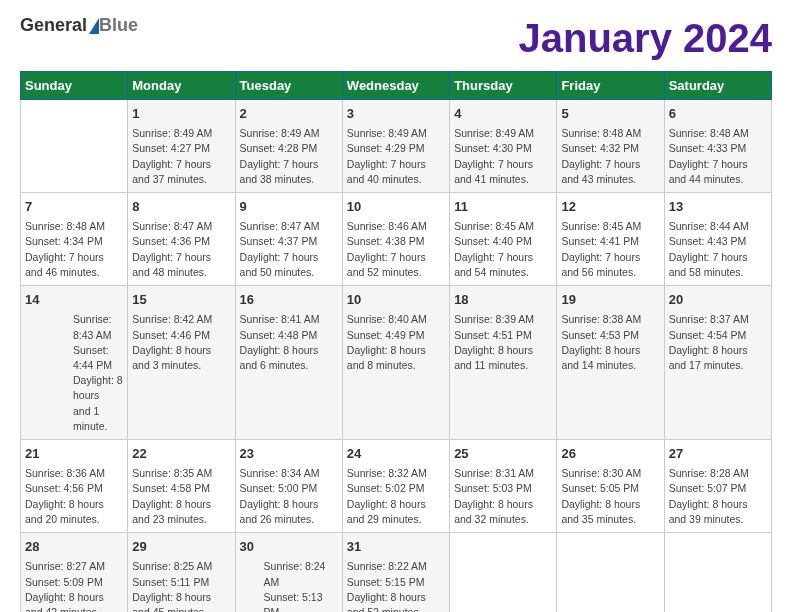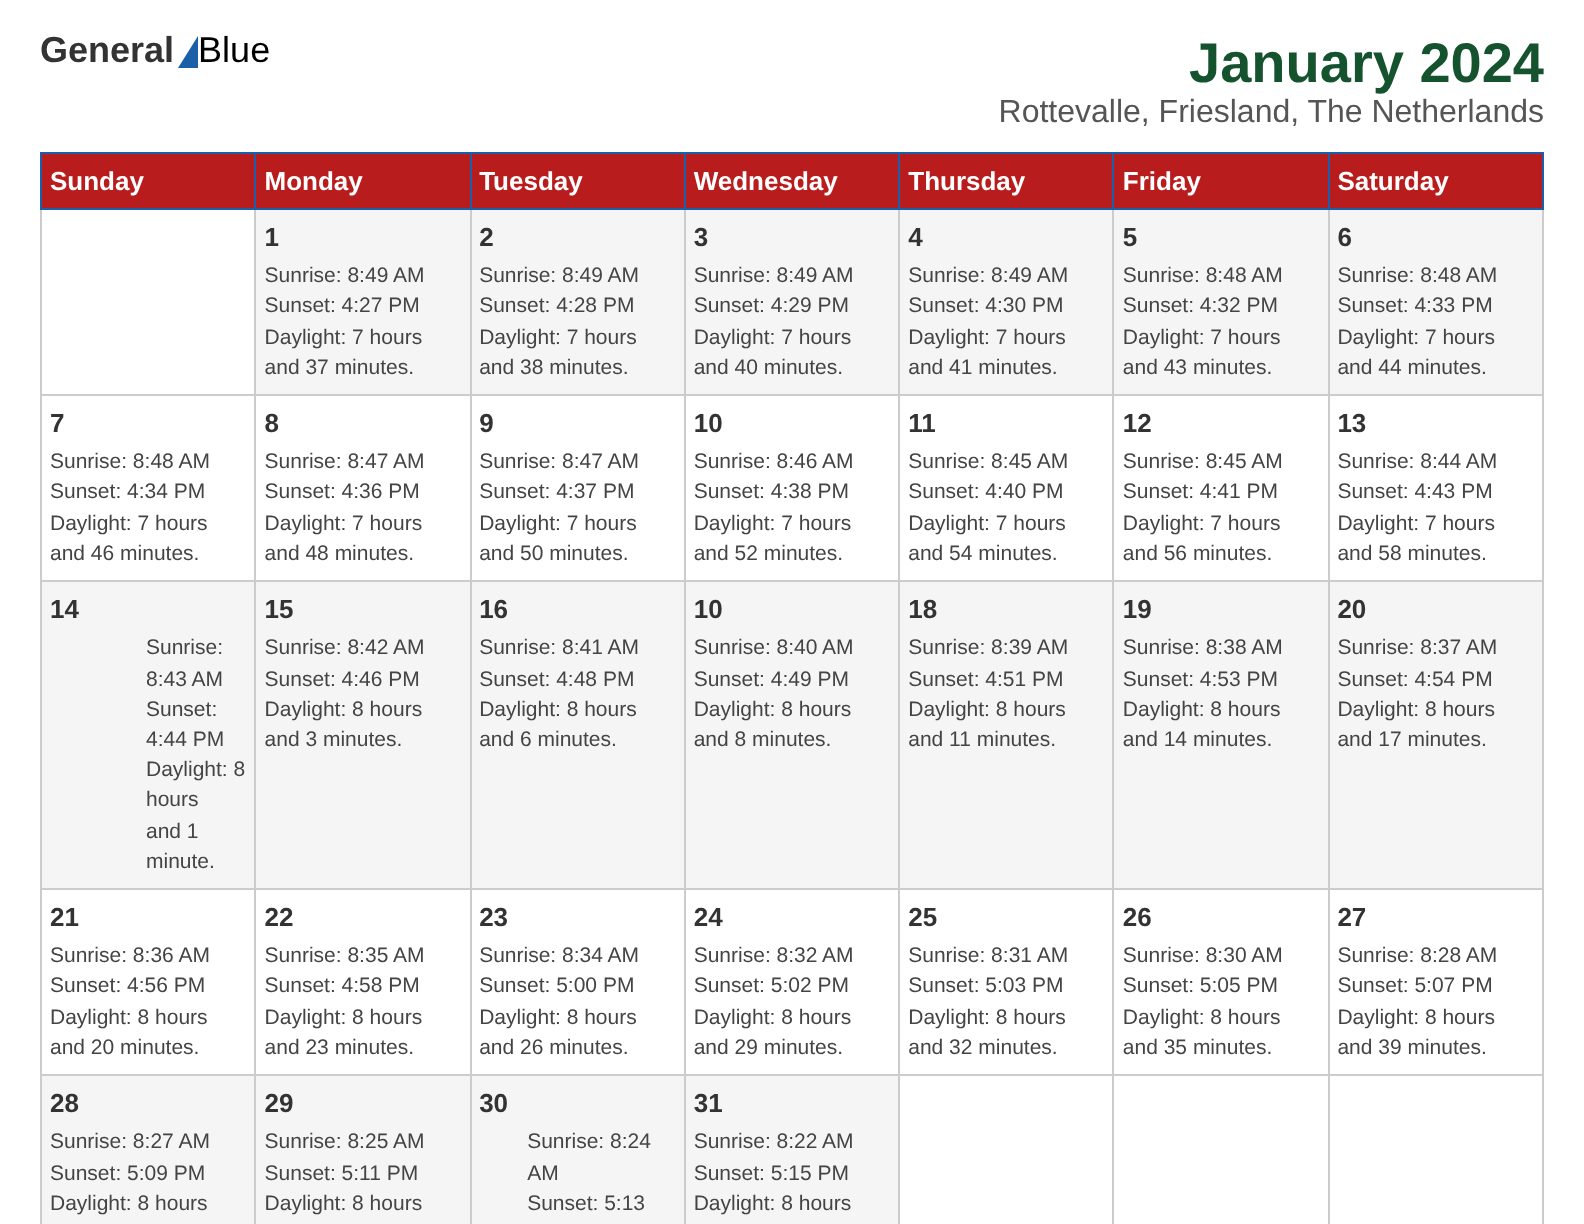--- a/index.html
+++ b/index.html
@@ -22,52 +22,52 @@
       align-items: flex-start;
     }
     .logo-general {
       font-size: 18px;
       font-weight: bold;
       color: #333;
       line-height: 1.1;
     }
     .logo-blue {
       font-size: 18px;
-      font-weight: normal;
-      color: #000000;
+      font-weight: bold;
+      color: #737373;
       line-height: 1.1;
     }
     .logo-triangle {
       display: inline-block;
       width: 0;
       height: 0;
       border-left: 10px solid transparent;
       border-bottom: 16px solid #1a5fa8;
       margin-left: 2px;
       vertical-align: middle;
     }
     .title-area {
       text-align: right;
     }
     .month-title {
-      font-size: 28px;
-      font-weight: bold;
-      color: #14532d;
+      font-size: 40px;
+      font-weight: bold;
+      color: #4c1d95;
     }
     .location {
       font-size: 16px;
       color: #555;
     }
     table {
       width: 100%;
       border-collapse: collapse;
       font-size: 11px;
     }
     thead tr th {
-      background: #b91c1c;
+      background: #15803d;
       color: #fff;
       padding: 6px 4px;
       text-align: left;
       font-size: 13px;
       font-weight: bold;
       border: 1px solid #1a5fa8;
     }
     tbody tr td {
       vertical-align: top;
       padding: 5px 4px;
@@ -102,21 +102,20 @@
 
 <div class="header">
   <div class="logo">
     <span class="logo-general">
       General<span class="logo-triangle"></span>
     </span>
     <span class="logo-blue">Blue</span>
   </div>
   <div class="title-area">
     <div class="month-title">January 2024</div>
-    <div class="location">Rottevalle, Friesland, The Netherlands</div>
   </div>
 </div>
 
 <table>
   <thead>
     <tr>
     <th>Sunday</th>
         <th>Monday</th>
         <th>Tuesday</th>
         <th>Wednesday</th>

